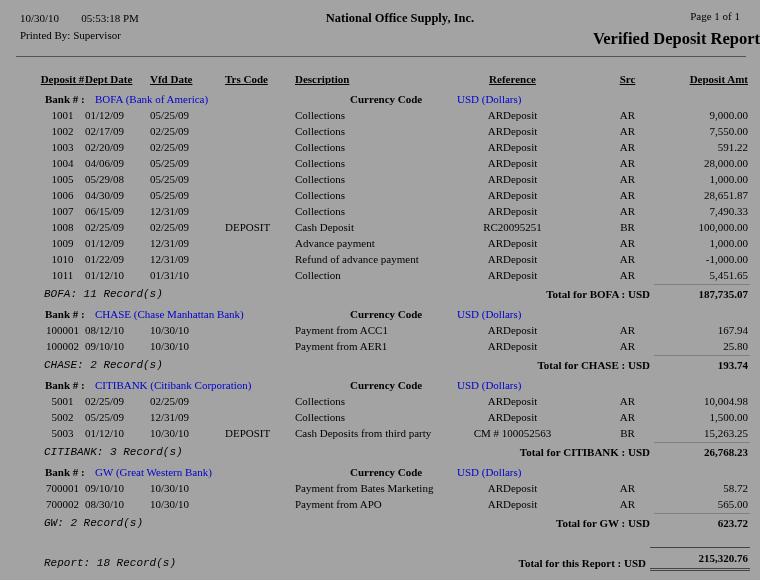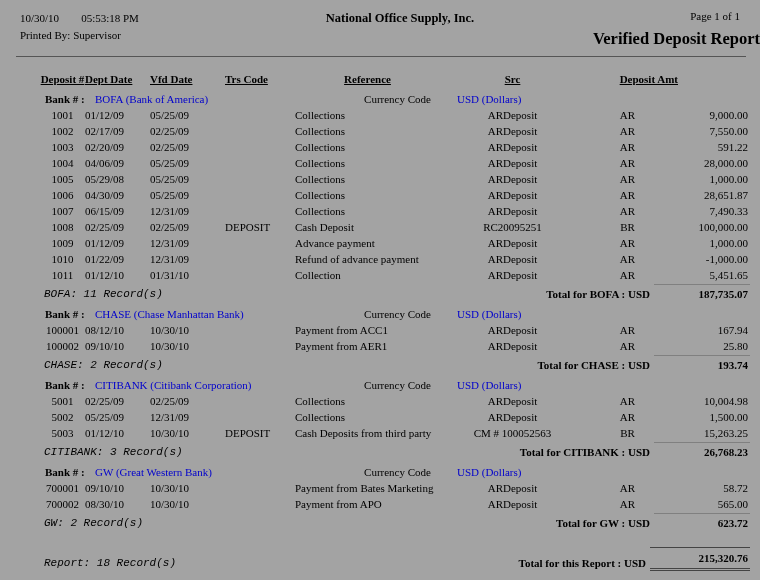--- a/index.html
+++ b/index.html
@@ -35,21 +35,21 @@
   .c8{text-align:right;padding-right:2px;}
   .header-row .cell{font-weight:bold;text-decoration:underline;}
   
   .bank-row{
     display:grid;
     grid-template-columns:55px 255px 95px 1fr;
     line-height:16px;white-space:nowrap;
   }
   .bank-label{font-weight:bold;padding-left:5px;}
   .bank-name{color:var(--blue,#0000CC);}
-  .currency-label{font-weight:normal;text-align:center;}
+  .currency-label{font-weight:bold;text-align:left;}
   .currency-value{color:var(--blue,#0000CC);padding-left:12px;}
   
   .total-row{
     display:grid;
     grid-template-columns:1fr auto 100px;
     line-height:16px;align-items:end;white-space:nowrap;
     margin-top:1px;
   }
   .record-count{font-style:italic;padding-left:4px;font-family:Liberation Mono, monospace;}
   .total-label{font-weight:bold;text-align:right;}
@@ -93,20 +93,21 @@
   </div>
   <div class="page-rule"></div>
 
   <div class="report-body">
 
     <div class="row header-row">
       <span class="cell c1">Deposit #</span>
       <span class="cell c2">Dept Date</span>
       <span class="cell c3">Vfd Date</span>
       <span class="cell c4">Trs Code</span>
+      <span class="cell c5">Description</span>
       <span class="cell c6">Reference</span>
       <span class="cell c7">Src</span>
       <span class="cell c8">Deposit Amt</span>
     </div>
 
     <div id="sections-host">
         <section class="bank-section">
     <div class="bank-row">
       <span class="bank-label">Bank # :</span>
       <span class="bank-name">BOFA (Bank of America)</span>

